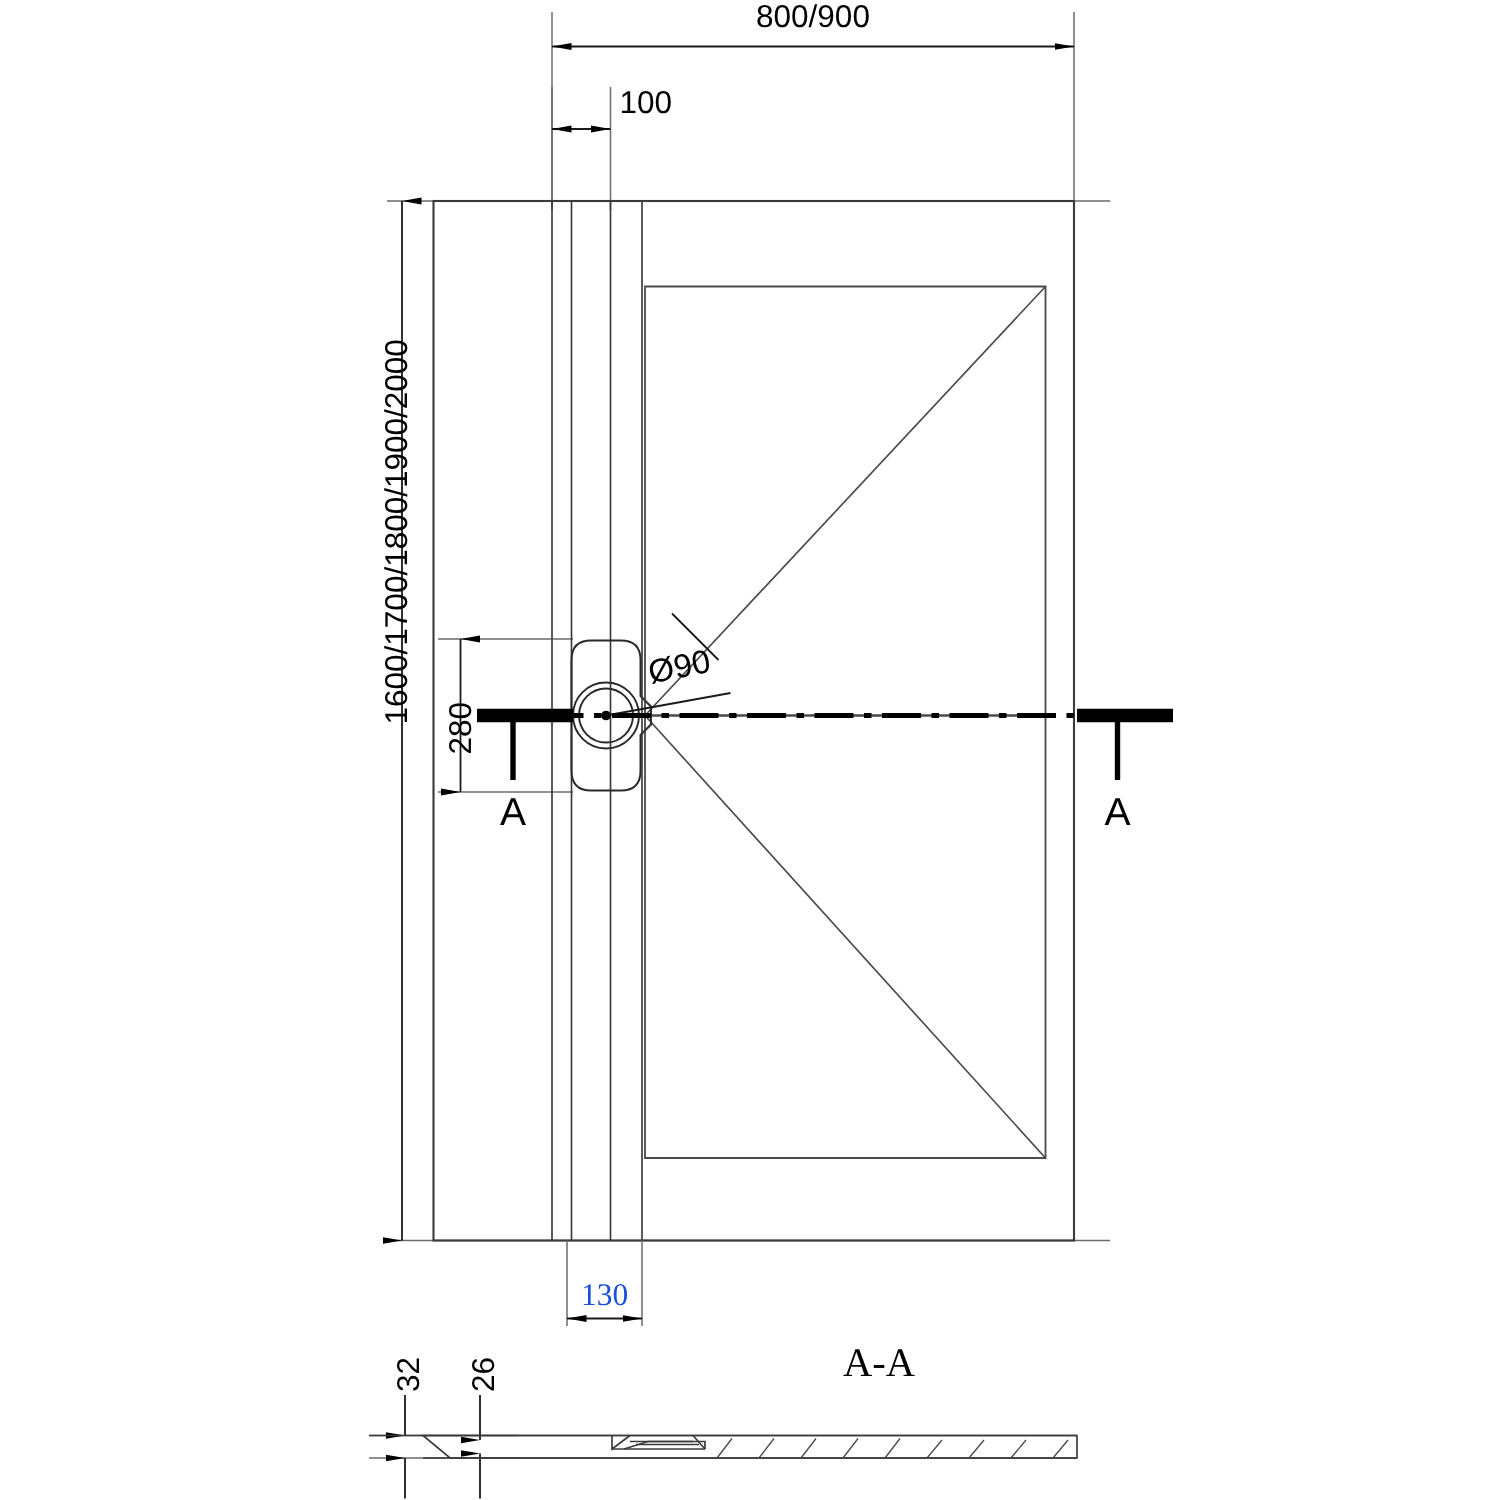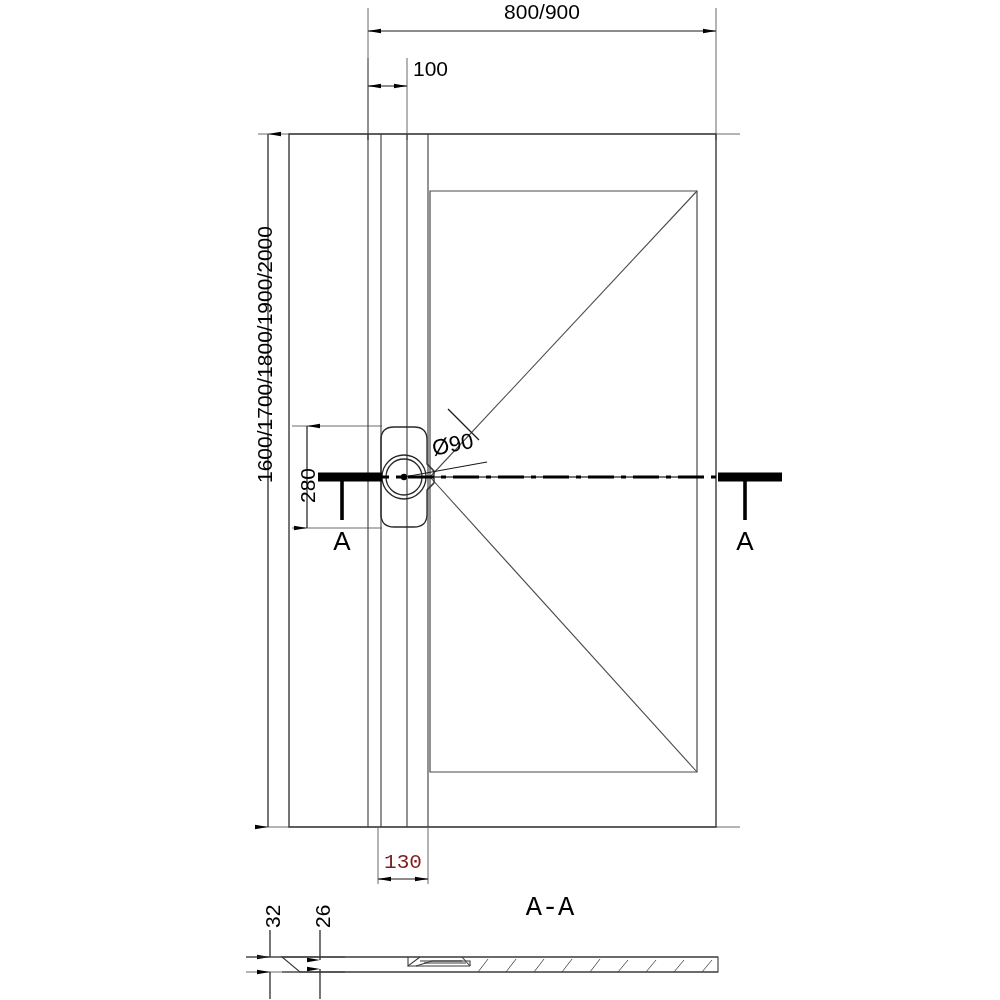--- a/index.html
+++ b/index.html
@@ -214,31 +214,31 @@
                 white-space:nowrap; font-size:22px; color:#000;
                 font-family:'Liberation Sans',sans-serif;">Ø90</div>
 
     <div style="position:absolute; left:312px; top:526px; width:60px; text-align:center;
                 font-size:26px; color:#000; font-family:'Liberation Sans',sans-serif;">A</div>
 
     <div style="position:absolute; left:715px; top:526px; width:60px; text-align:center;
                 font-size:26px; color:#000; font-family:'Liberation Sans',sans-serif;">A</div>
 
     <div style="position:absolute; left:343px; top:851px; width:120px; text-align:center;
-                font-size:21px; color:#7f1d1d; font-family:Liberation Mono, monospace;">130</div>
+                font-size:21px; color:#1d4ed8; font-family:Liberation Serif, serif;">130</div>
 
     <div style="position:absolute; left:0px; top:0px;
                 transform: translate(261px, 928px) rotate(-90deg);
                 transform-origin: 0 0;
                 white-space:nowrap; font-size:21px; color:#000;
                 font-family:'Liberation Sans',sans-serif;">32</div>
 
     <div style="position:absolute; left:0px; top:0px;
                 transform: translate(311px, 928px) rotate(-90deg);
                 transform-origin: 0 0;
                 white-space:nowrap; font-size:21px; color:#000;
                 font-family:'Liberation Sans',sans-serif;">26</div>
 
-    <div style="position:absolute; left:490px; top:893px; width:120px; text-align:center;
-                font-size:27px; color:#000; font-family:Liberation Mono, monospace;">A-A</div>
+    <div style="position:absolute; left:490px; top:893px; width:120px; text-align:right;
+                font-size:27px; color:#000; font-family:Liberation Serif, serif;">A-A</div>
 
   </div>
 </div>
 
 </body></html>

